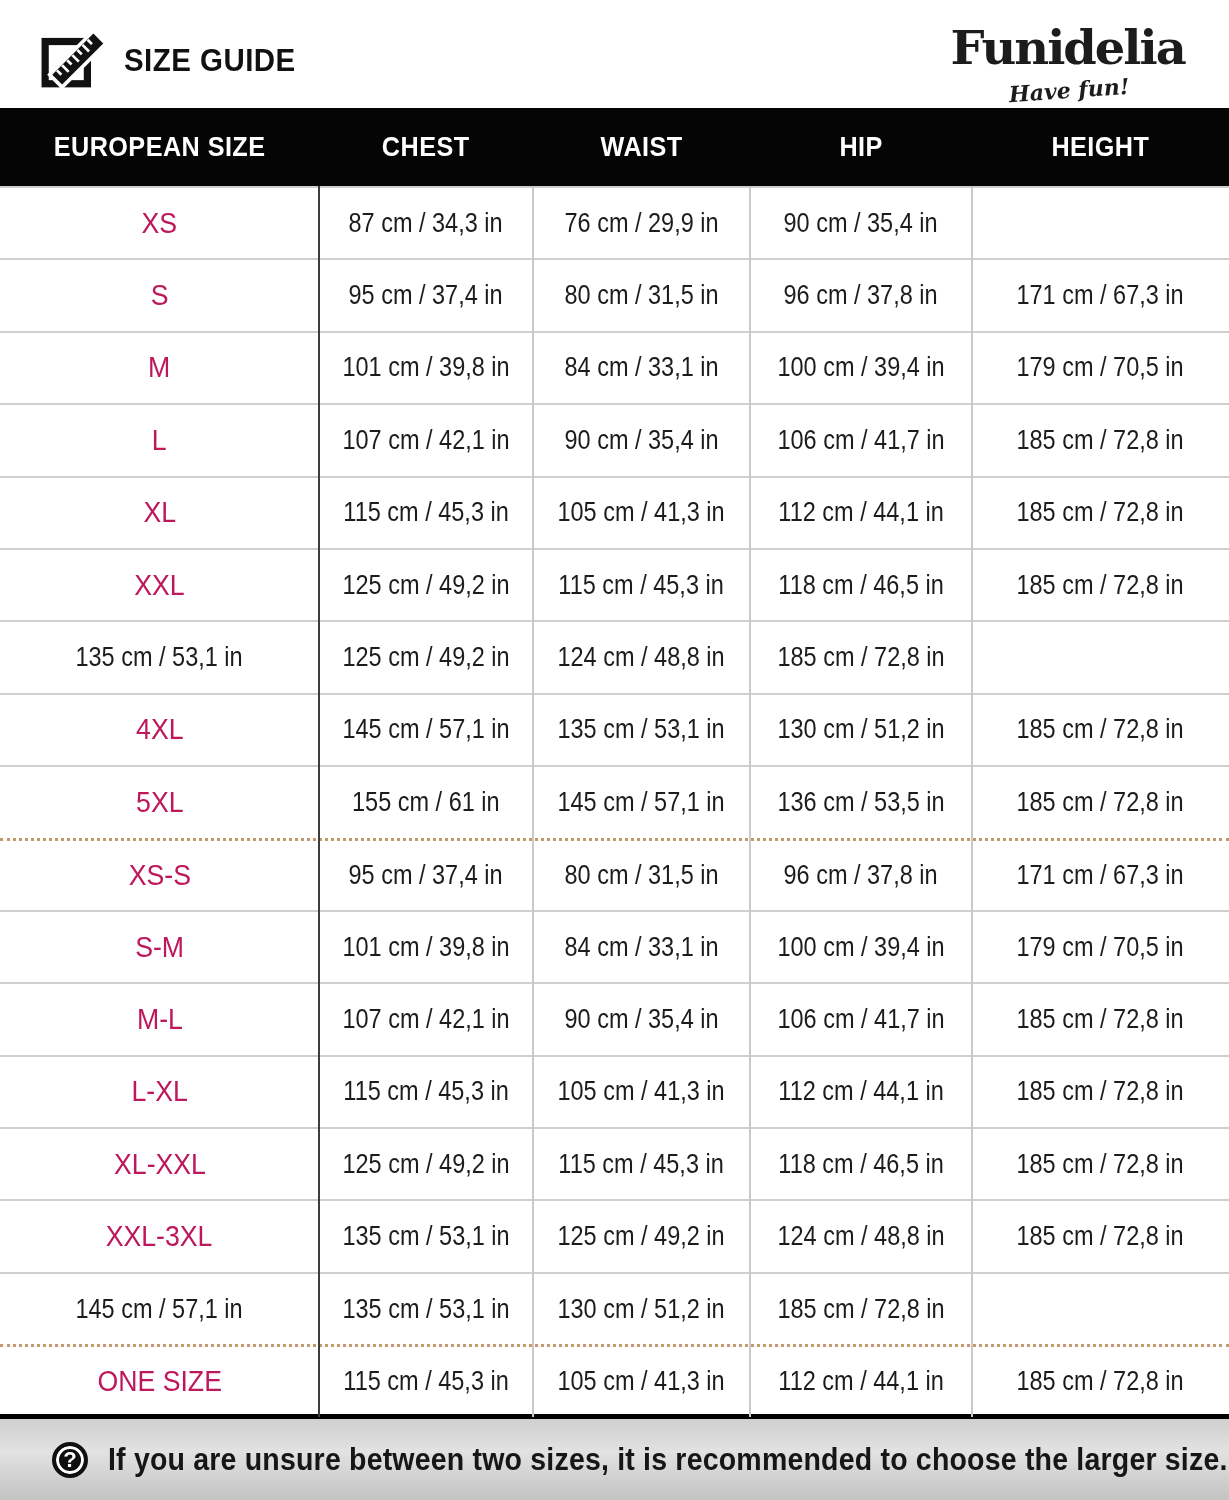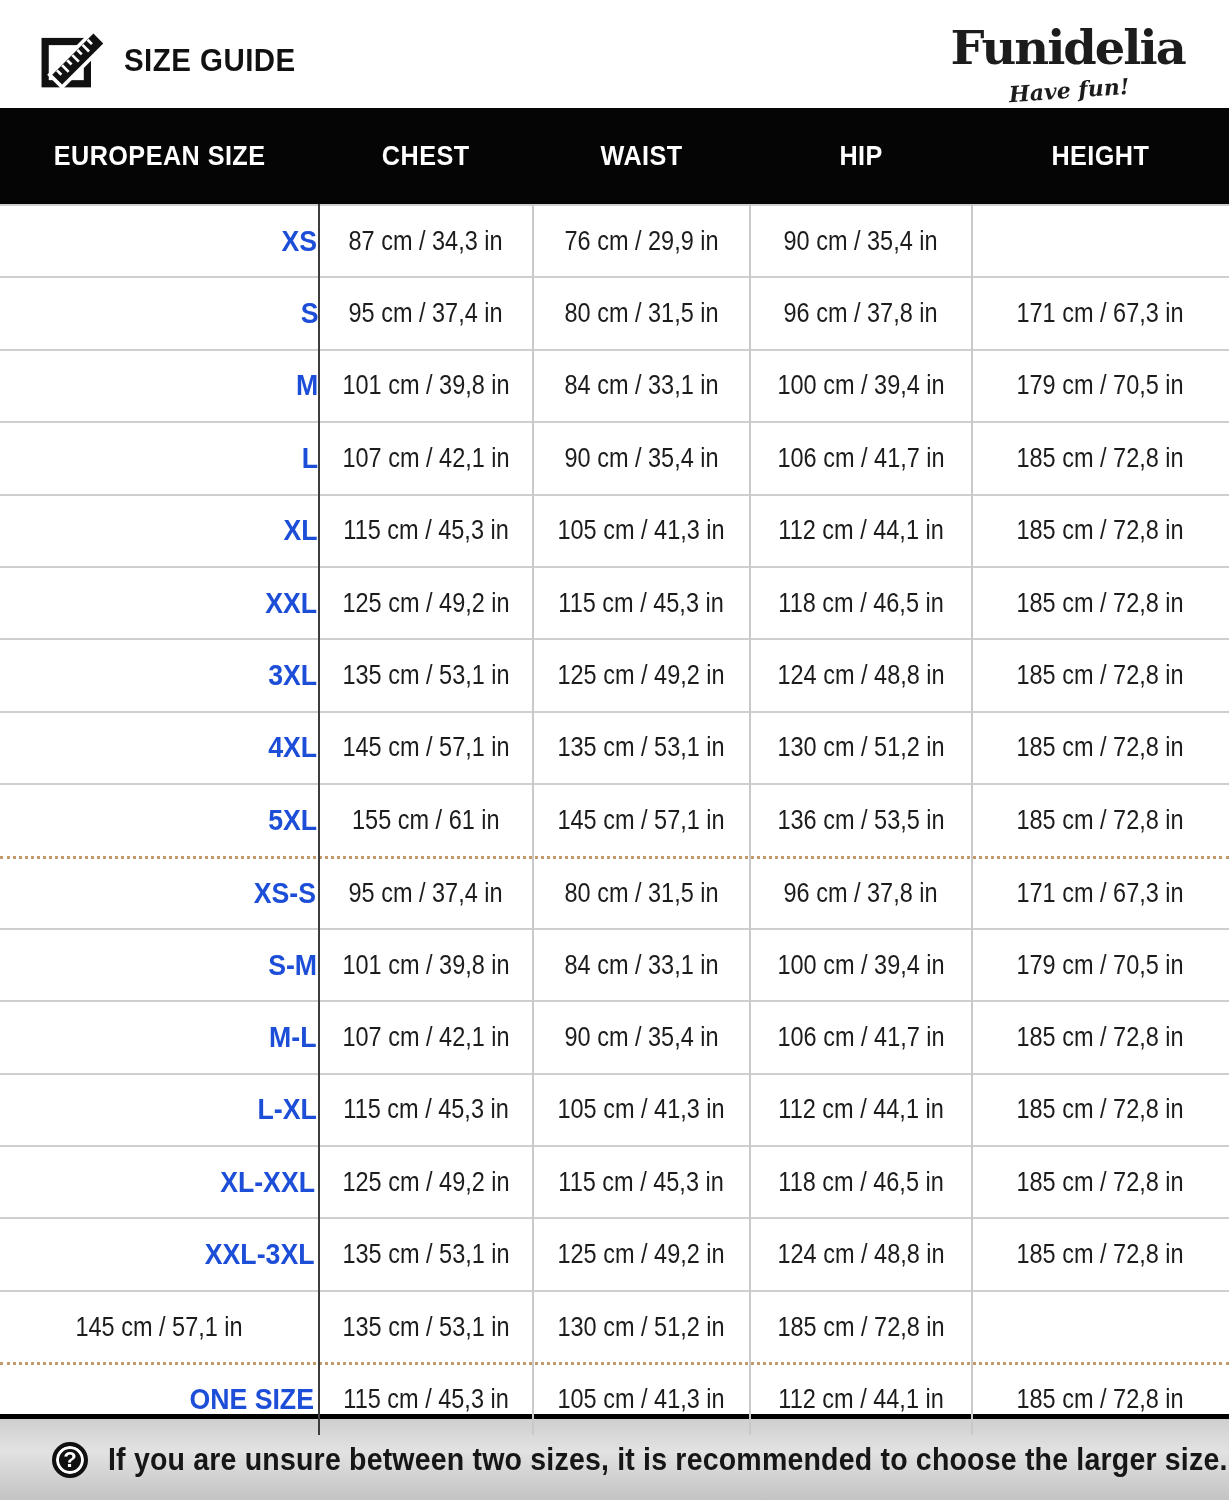--- a/index.html
+++ b/index.html
@@ -36,21 +36,21 @@
     font-family:"DejaVu Serif", serif;
     font-style:italic; font-weight:bold;
     font-size:22px; color:#1c1c1c;
     margin-top:-2px; margin-right:2px;
     transform:rotate(-4deg); transform-origin:right center;
   }
 
   
   .size-table { width:1229px; }
   .thead {
-    height:96px; background:#050505;
+    height:78px; background:#050505;
     display:grid;
     grid-template-columns:319px 214px 217px 222px 257px;
     align-items:center;
   }
   .th {
     color:#fff; font-weight:bold; font-size:28px;
     text-align:center; letter-spacing:0.5px;
   }
   .th > span { display:inline-block; transform:scaleX(0.9); }
 
@@ -65,21 +65,21 @@
     height:72.4px;
     display:grid;
     grid-template-columns:319px 214px 217px 222px 257px;
     align-items:center;
     border-top:2px solid #cfcfcf;
   }
   .tr:first-child { border-top:none; }
   .tr.dotted-top { border-top:3px dotted #c49a6c; }
   .td { text-align:center; white-space:nowrap; }
   .td > span { display:inline-block; transform:scaleX(0.87); }
-  .td.size-label { font-weight:bold; font-size:29px; color:#1d4ed8;text-align:right; }
+  .td.size-label { font-weight:normal; font-size:29px; color:#be185d; }
   .td.size-label > span { transform:scaleX(0.92); }
   .td.value { font-size:27px; color:#1c1c1c; }
 
   
   .footer {
     position:absolute; left:0; right:0; bottom:0;
     height:86px;
     border-top:5px solid #000;
     background:linear-gradient(to bottom, #cfcfcf 0%, #e2e2e2 40%, #c3c3c3 100%);
     display:flex; align-items:center;
@@ -179,21 +179,20 @@
           <div class="td value"><span>185 cm / 72,8 in</span></div>
         </div>
         <div class="tr">
           <div class="td size-label"><span>XXL</span></div>
           <div class="td value"><span>125 cm / 49,2 in</span></div>
           <div class="td value"><span>115 cm / 45,3 in</span></div>
           <div class="td value"><span>118 cm / 46,5 in</span></div>
           <div class="td value"><span>185 cm / 72,8 in</span></div>
         </div>
         <div class="tr">
-          <div class="td size-label"><span>3XL</span></div>
           <div class="td value"><span>135 cm / 53,1 in</span></div>
           <div class="td value"><span>125 cm / 49,2 in</span></div>
           <div class="td value"><span>124 cm / 48,8 in</span></div>
           <div class="td value"><span>185 cm / 72,8 in</span></div>
         </div>
         <div class="tr">
           <div class="td size-label"><span>4XL</span></div>
           <div class="td value"><span>145 cm / 57,1 in</span></div>
           <div class="td value"><span>135 cm / 53,1 in</span></div>
           <div class="td value"><span>130 cm / 51,2 in</span></div>

